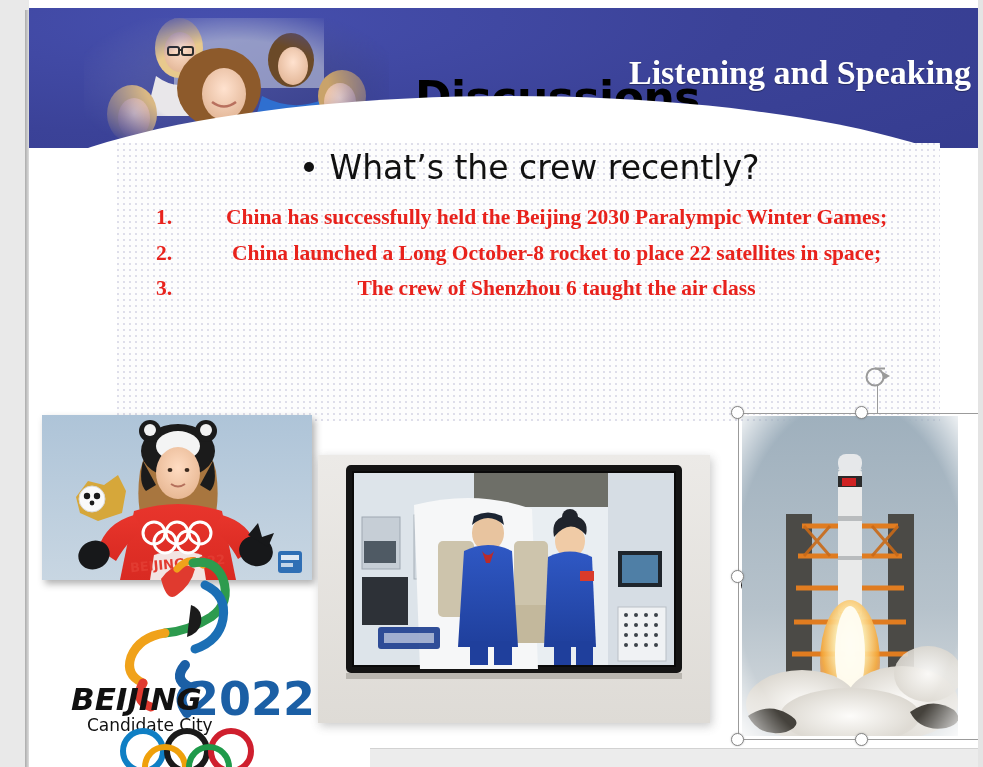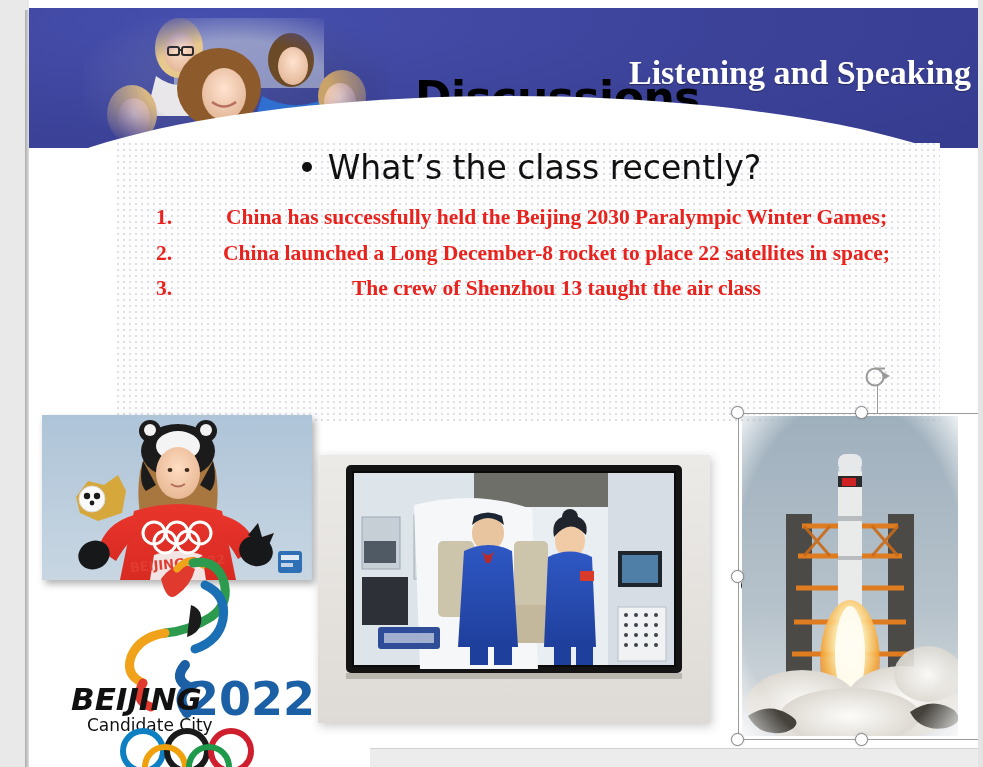--- a/index.html
+++ b/index.html
@@ -169,35 +169,35 @@
 
       <div class="title-sub">Listening and Speaking</div>
       <div class="title-main">Discussions</div>
 
       <div class="white-arc"></div>
     </div>
 
     <div class="content-box">
 
       <div class="q-bullet">
-        <span class="dot"></span><span>What’s the class recently?</span>
+        <span class="dot"></span><span>What’s the crew recently?</span>
       </div>
 
       <ul class="news-list">
         <li>
           <span class="num">1.</span>
           <span>China has successfully held the Beijing 2030 Paralympic Winter Games;</span>
         </li>
         <li>
           <span class="num">2.</span>
-          <span>China launched a Long December-8  rocket to place 22 satellites in space;</span>
+          <span>China launched a Long October-8  rocket to place 22 satellites in space;</span>
         </li>
         <li>
           <span class="num">3.</span>
-          <span>The crew of Shenzhou 13 taught the air class</span>
+          <span>The crew of Shenzhou 6 taught the air class</span>
         </li>
       </ul>
     </div>
 
     <div class="img-skier">
       <svg width="270" height="165" viewBox="0 0 270 165">
         <defs>
           <linearGradient id="sky" x1="0" y1="0" x2="0" y2="1">
             <stop offset="0" stop-color="#aec4d8"></stop>
               <stop offset="1" stop-color="#c8d6e2"></stop>

